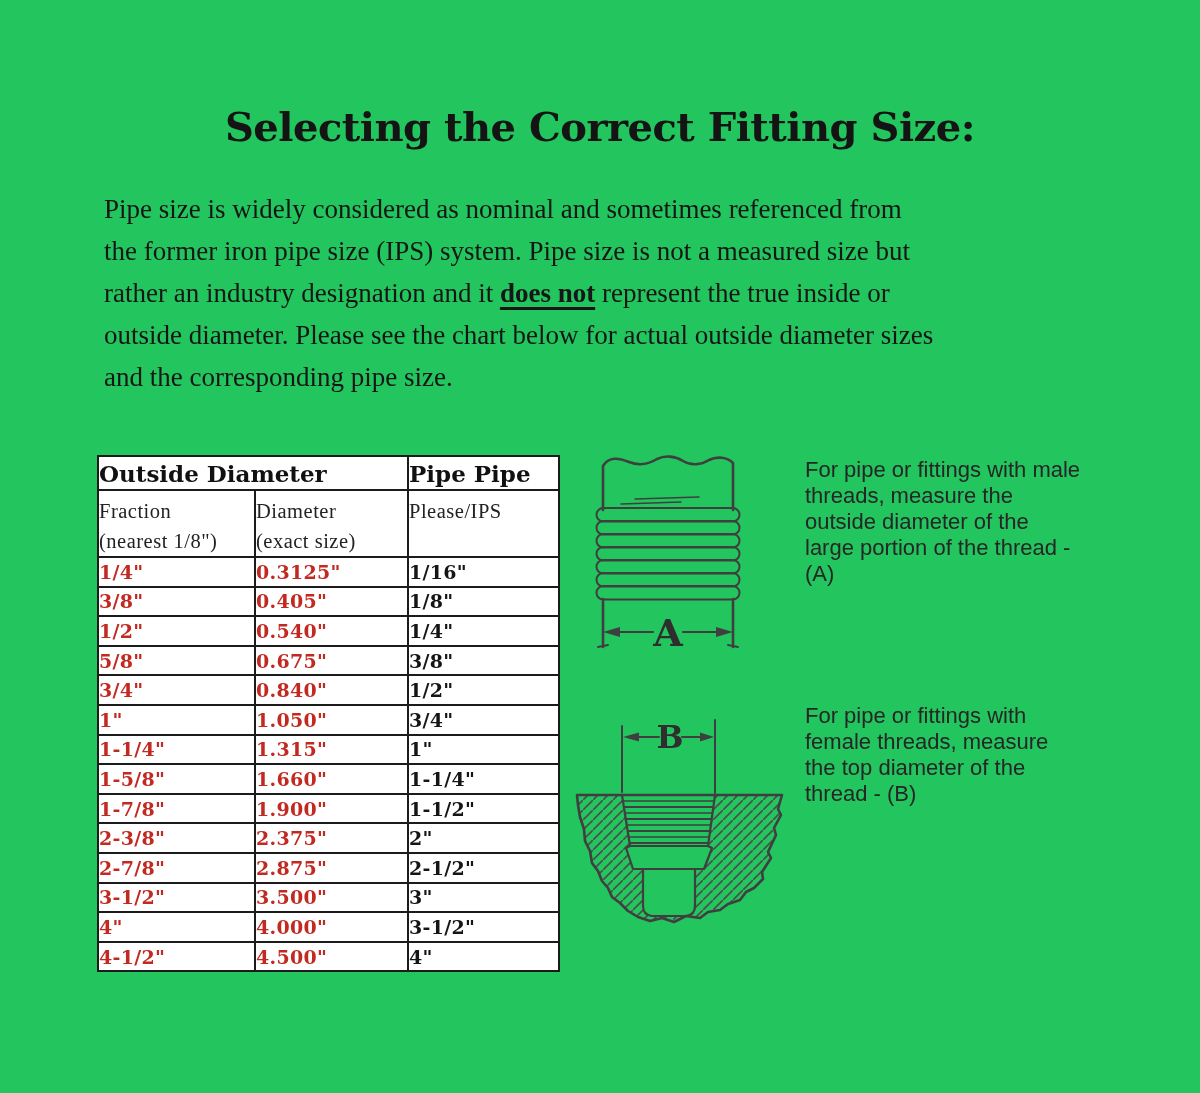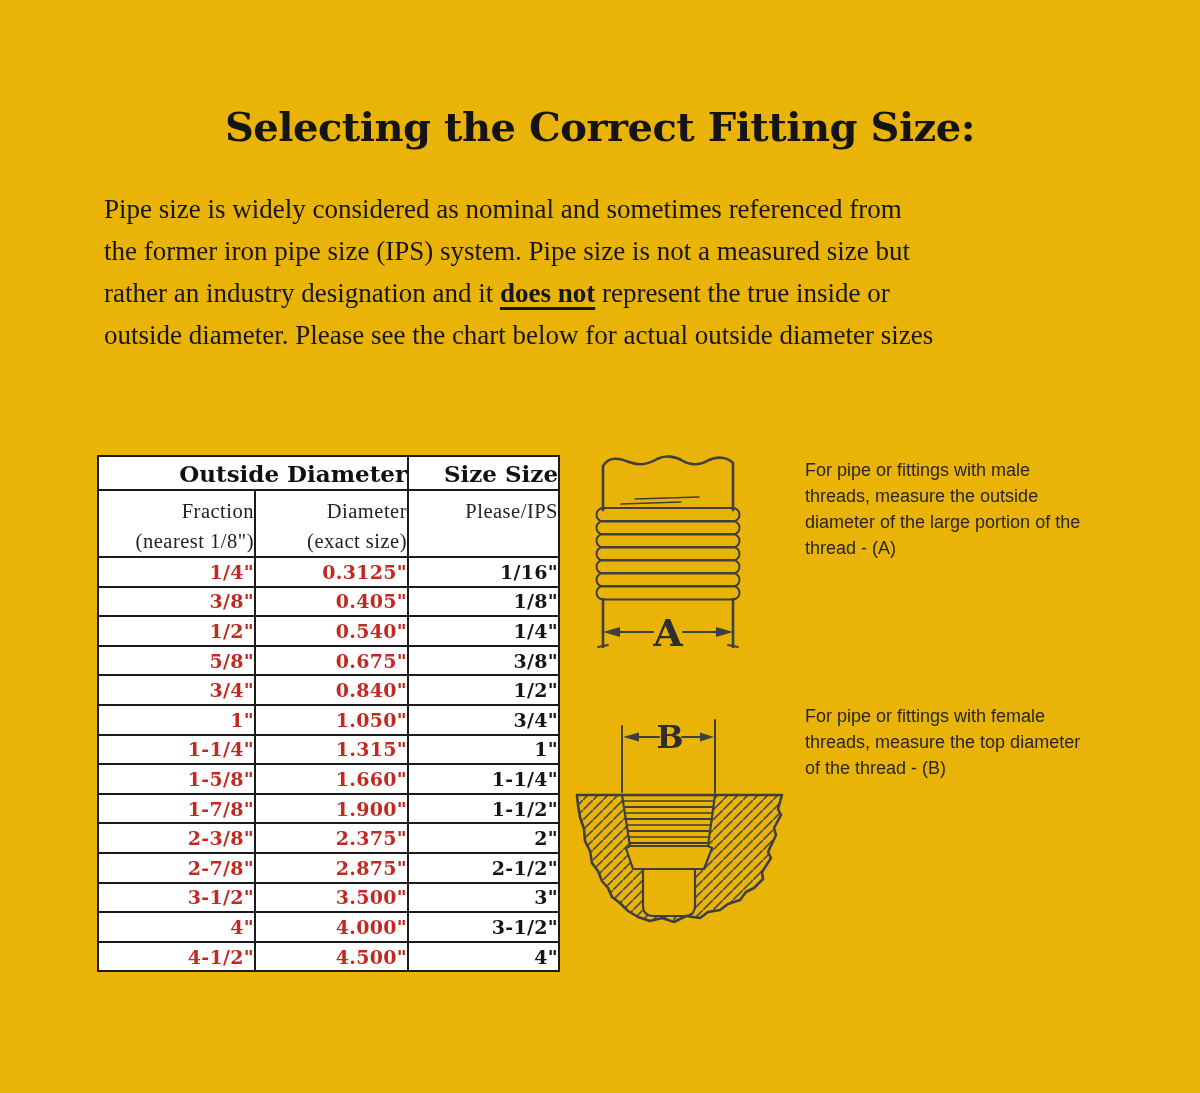--- a/index.html
+++ b/index.html
@@ -4,21 +4,21 @@
 <style>
   * { margin:0; padding:0; box-sizing:border-box; }
   html, body { width:1200px; height:1093px; }
   body {
     position:relative;
     background:#ffffff;
     font-family:"Liberation Serif", serif;
     color:#1a1a1a;
     overflow:hidden;
   }
-  .page { position:absolute; inset:0; background:#eab308; }
+  .page { position:absolute; inset:0; background:#22c55e; }
 
   .title {
     position:absolute; top:103px; left:0; width:1200px;
     text-align:center;
     font-family:"DejaVu Serif", "Liberation Serif", serif;
     font-weight:700; font-size:40px; letter-spacing:-0.5px;
     color:#141414;
   }
 
   .intro {
@@ -33,40 +33,40 @@
     text-underline-offset:5px;
     text-align:center;
   }
 
   table.size {
     position:absolute; left:97px; top:455px; width:461px;
     border-collapse:collapse; table-layout:fixed;
     background:#fff;
     font-family:"DejaVu Serif", serif;
   }
-  .size th, .size td { border:2.5px solid #1b1b1b; text-align:right; }
+  .size th, .size td { border:2.5px solid #1b1b1b; text-align:left; }
   .size th.gh {
     height:34px; font-size:23px; font-weight:700; color:#111;
     font-family:"DejaVu Serif", serif;
   }
   .size th.ch {
     height:64px; font-weight:400; font-size:20.5px; color:#222;
     vertical-align:top; padding-top:5px; line-height:30px;
     font-family:"Liberation Serif", serif; letter-spacing:0.5px;margin-left:6px;
   }
   .size td.cell {
     height:29.6px; font-weight:700; font-size:19px; letter-spacing:0.3px;
   }
   .size td.red   { color:var(--red, #c22a21); }
   .size td.black { color:#151515; }
 
   .caption {
     position:absolute;
     font-family:"Liberation Sans", sans-serif;
-    font-size:18px; line-height:26px; color:#262626;
+    font-size:22px; line-height:26px; color:#262626;
   }
   .caption-a { left:805px; top:457px; width:278px; }
   .caption-b { left:805px; top:703px; width:280px; }
 
   .fig { position:absolute; }
   .fig-a { left:593px; top:450px; }
   .fig-b { left:563px; top:700px; }
 
   svg text.dim-label {
     font-family:"DejaVu Serif", serif;
@@ -78,32 +78,33 @@
 
 <div class="page">
 
   <h1 class="title">Selecting the Correct Fitting Size:</h1>
 
   <div class="intro">
     <div class="line"><span>Pipe size is widely considered as nominal and sometimes referenced from</span><span class="em"></span><span></span></div>
     <div class="line"><span>the former iron pipe size (IPS) system. Pipe size is not a measured size but</span><span class="em"></span><span></span></div>
     <div class="line"><span>rather an industry designation and it </span><span class="em">does not</span><span> represent the true inside or</span></div>
     <div class="line"><span>outside diameter. Please see the chart below for actual outside diameter sizes</span><span class="em"></span><span></span></div>
+    <div class="line"><span>and the corresponding pipe size.</span><span class="em"></span><span></span></div>
   </div>
 
   <table class="size">
     <colgroup>
       <col style="width:157px">
         <col style="width:153px">
         <col style="width:151px">
     </colgroup>
     <thead>
       <tr>
         <th class="gh" colspan="2">Outside Diameter</th>
-        <th class="gh">Size Size</th>
+        <th class="gh">Pipe Pipe</th>
       </tr>
       <tr>
         <th class="ch">
           <div>Fraction</div>
           <div>(nearest 1/8")</div>
         </th>
         <th class="ch">
           <div>Diameter</div>
           <div>(exact size)</div>
         </th>

